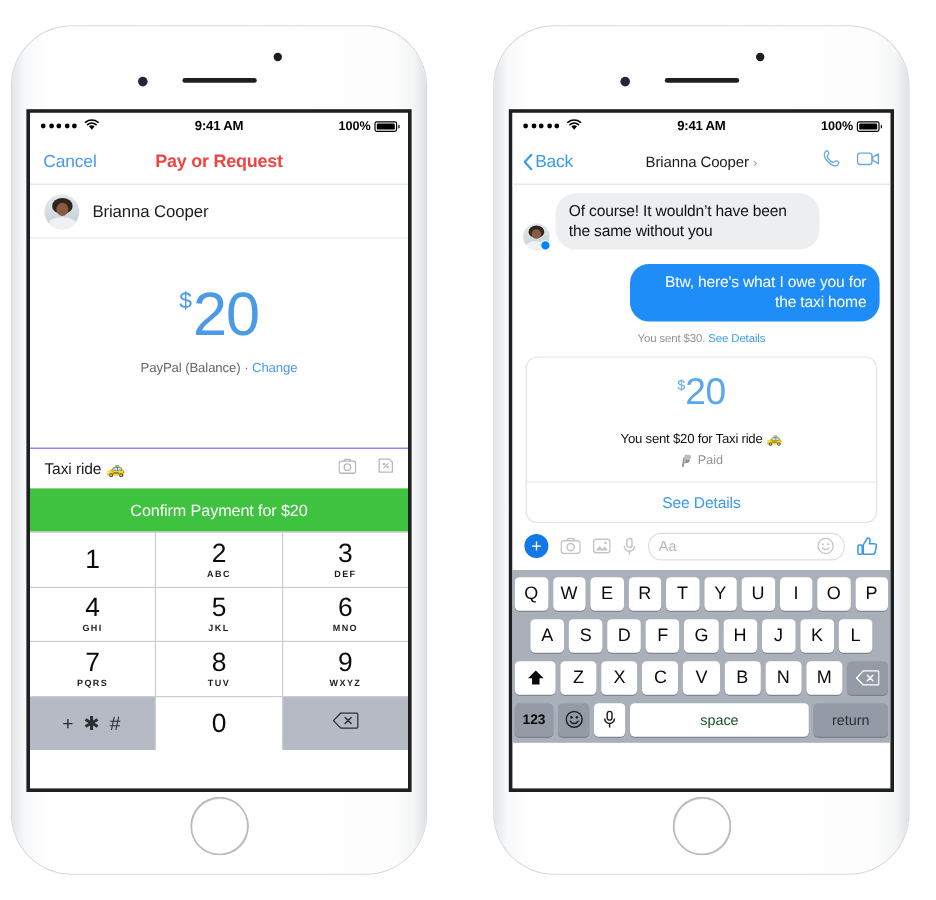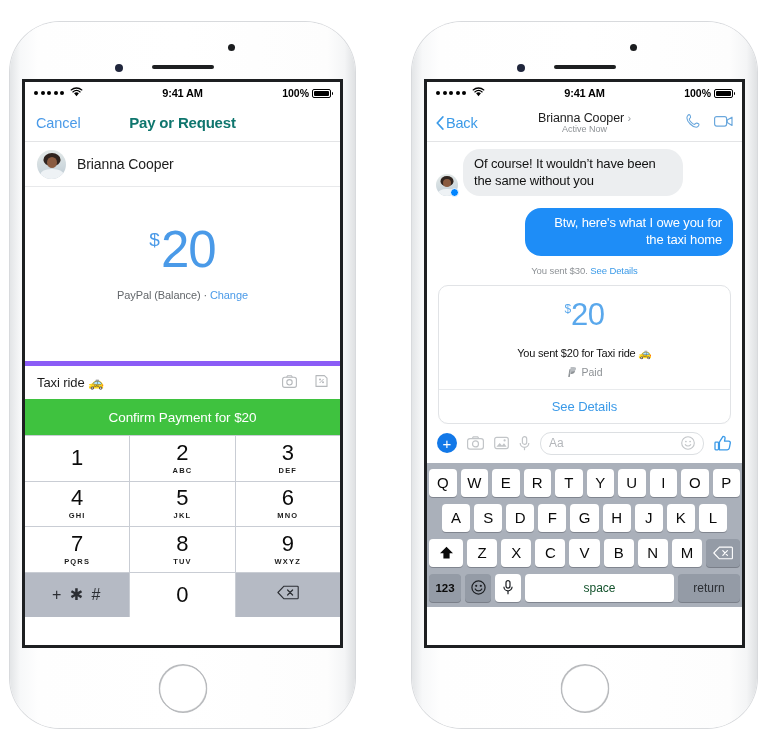--- a/index.html
+++ b/index.html
@@ -92,21 +92,21 @@
     content: "";
     position: absolute;
     inset: 2px;
     border-radius: 50%;
     background: #fff;
   }
 
   
   .screen {
     position: absolute;
-    top: 60px;
+    top: 72px;
     left: 15px;
     width: 315px;
     height: 563px;
     background: #ffffff;
     overflow: hidden;
     box-shadow: 0 0 0 3px #1d1f21;
   }
 
   
   .statusbar {
@@ -173,21 +173,21 @@
     color: #4a9ae8;
     font-size: 14.5px;
     letter-spacing: -0.1px;
   }
   .nav-title {
     position: absolute;
     left: 0; right: 0;
     text-align: center;
     font-size: 15px;
     font-weight: bold;
-    color: #0f766e;
+    color: #ef4444;
     letter-spacing: -0.2px;
     pointer-events: none;
   }
 
   
   .contact-row {
     height: 44px;
     display: flex;
     align-items: center;
     padding: 0 12px;
@@ -263,21 +263,21 @@
     letter-spacing: -0.1px;
   }
   .funding .chg { color: #4a9ae8; }
 
   
   .memo-row {
     height: 33px;
     display: flex;
     align-items: center;
     padding: 0 12px;
-    border-top: 5px solid #8b5cf6;
+    border-top: 1px solid #8b5cf6;
     background: #fff;
     gap: 8px;
   }
   .memo-text {
     font-size: 13px;
     color: #1c1c1c;
     letter-spacing: -0.1px;
     display: flex;
     align-items: center;
     gap: 4px;
@@ -776,21 +776,20 @@
           <svg width="8" height="14" viewBox="0 0 8 14">
               <path d="M6.8 1 L1.3 7 l5.5 6" stroke="#3b9ae8" stroke-width="1.8" fill="none" stroke-linecap="round" stroke-linejoin="round"></path>
             </svg>
           <span>Back</span>
         </span>
         <span class="msg-title-wrap">
           <div class="msg-title">
             <span>Brianna Cooper</span>
             <span class="chev">›</span>
           </div>
-          <div class="msg-sub">Active Now</div>
         </span>
         <span class="msg-actions">
           <span>
             <svg width="16" height="16" viewBox="0 0 16 16">
                 <path d="M4.2 1.6 c1.1 0 1.5 2.4 1.3 3 c-0.2 0.5 -1.2 0.9 -1.2 1.6 c0 1.6 3.6 5.2 5.1 5.2 c0.7 0 1.1 -1 1.6 -1.2 c0.7 -0.2 3 0.2 3 1.3 c0 1.1 -1.5 2.8 -2.8 2.8 c-3.6 0 -9.3 -5.7 -9.3 -9.3 c0 -1.3 1.2 -3.4 2.3 -3.4 z" stroke="#6ba8dd" stroke-width="1.1" fill="none" stroke-linejoin="round"></path>
               </svg>
           </span>
           <span>
             <svg width="19" height="14" viewBox="0 0 19 14">
                 <rect x="0.6" y="2.6" width="12" height="9.5" rx="2" stroke="#6ba8dd" stroke-width="1.2" fill="none"></rect>

